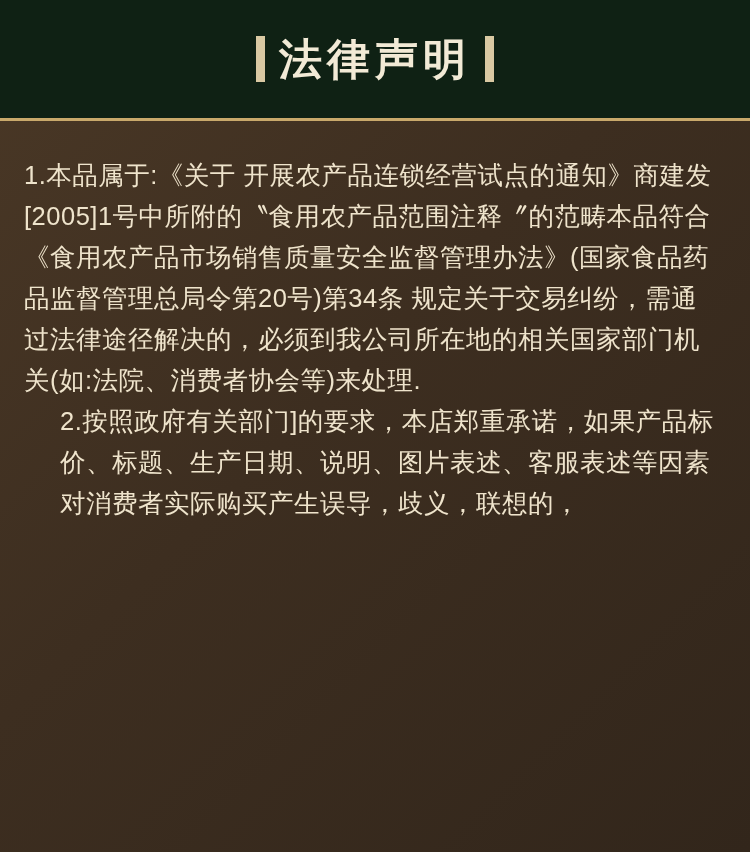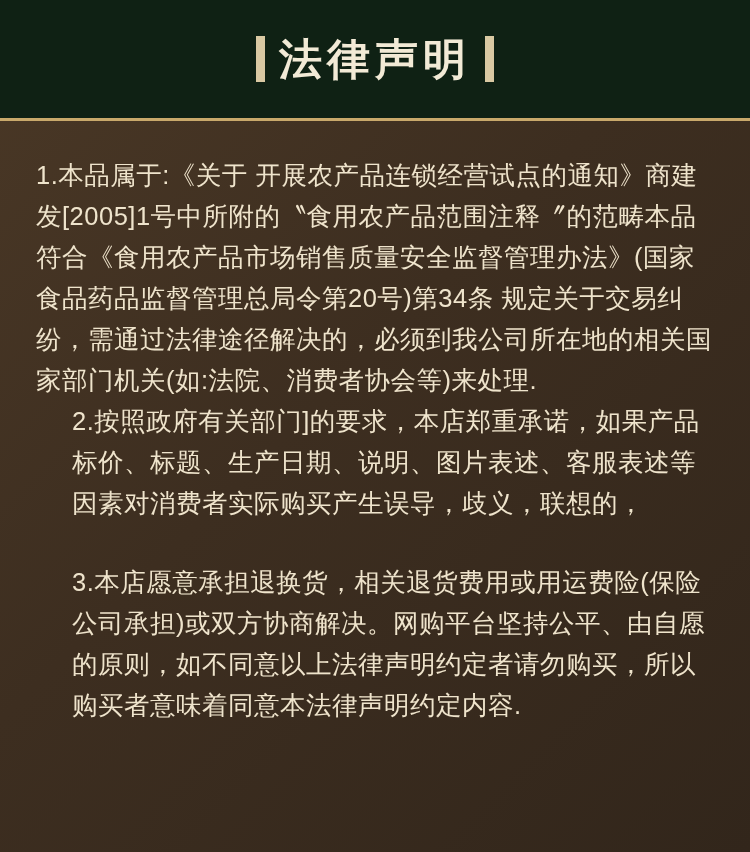--- a/index.html
+++ b/index.html
@@ -45,21 +45,21 @@
     color: #f2ead6;
     font-weight: bold;
     line-height: 1;
   }
   .divider {
     height: 3px;
     background: #c9a96b;
     width: 100%;
   }
   .body {
-    padding: 34px 36px 0 36px;
+    padding: 34px 36px 0 24px;
     color: #efe4cc;
   }
   .para {
     font-size: 25.5px;
     line-height: 41px;
     letter-spacing: 0.5px;
     margin: 0 0 0 0;
     text-align: left;
     word-break: break-all;
   }
@@ -82,16 +82,15 @@
       <span class="title">法律声明</span>
       <span class="bar"></span>
     </div>
   </div>
 
   <div class="divider"></div>
 
   <div class="body">
     <p class="para">1.本品属于:《关于  开展农产品连锁经营试点的通知》商建发[2005]1号中所附的〝食用农产品范围注释〞的范畴本品符合《食用农产品市场销售质量安全监督管理办法》(国家食品药品监督管理总局令第20号)第34条 规定关于交易纠纷，需通过法律途径解决的，必须到我公司所在地的相关国家部门机关(如:法院、消费者协会等)来处理.</p>
     <p class="para">2.按照政府有关部门]的要求，本店郑重承诺，如果产品标价、标题、生产日期、说明、图片表述、客服表述等因素对消费者实际购买产生误导，歧义，联想的，</p>
-    <p class="para gap">3.本店愿意承担退换货，相关退货费用或用运费险(保险  公司承担)或双方协商解决。网购平台坚持公平、由自愿的原则，如不同意以上法律声明约定者请勿购买，所以购买者意味着同意本法律声明约定内容.</p>
   </div>
 
 </div>
 
 </body></html>

